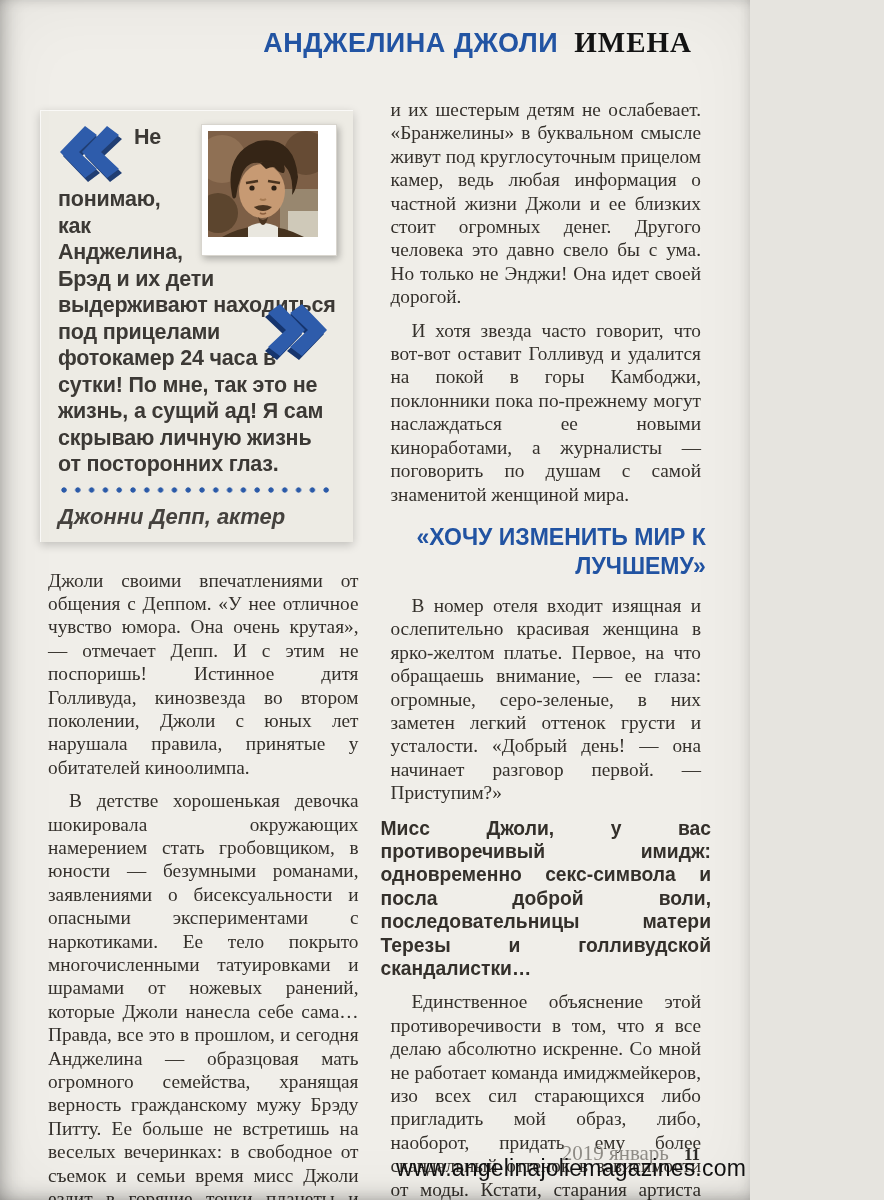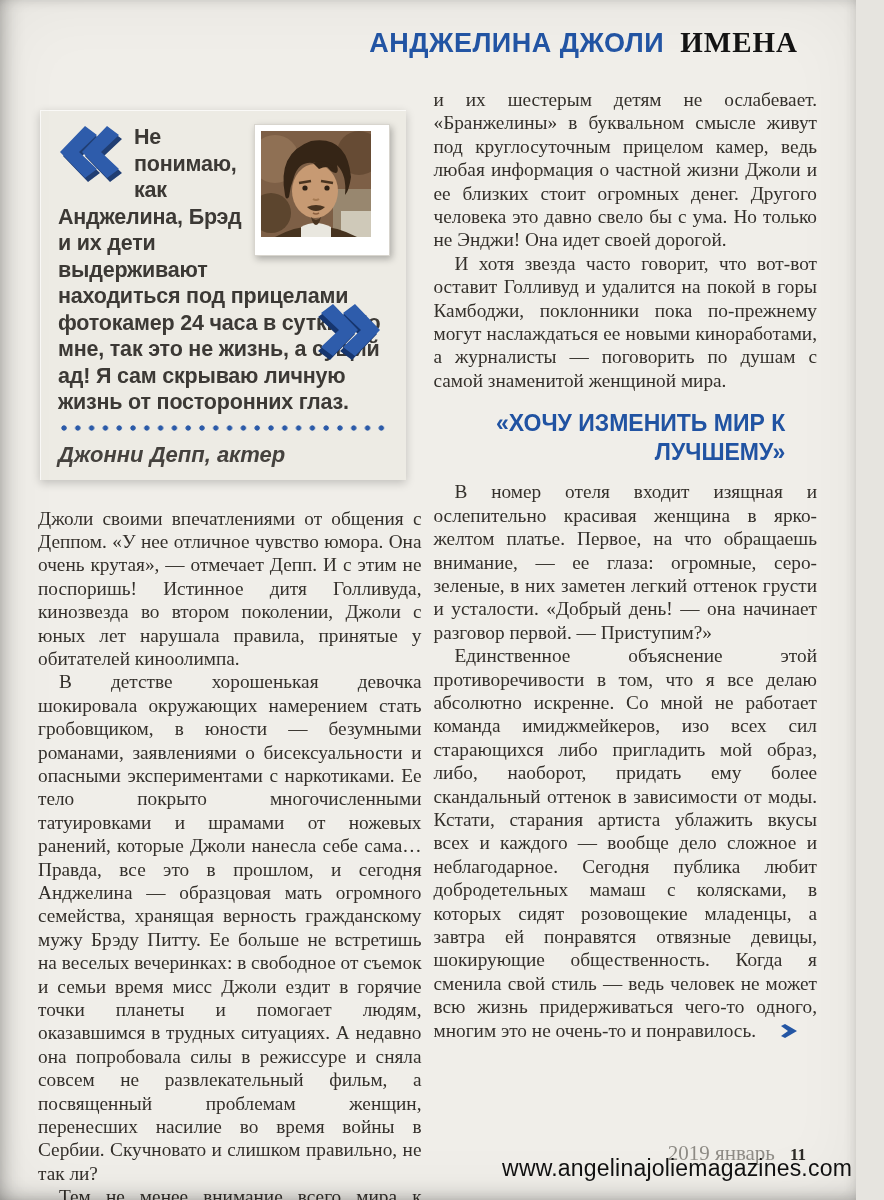--- a/index.html
+++ b/index.html
@@ -1,17 +1,17 @@
 <!DOCTYPE html>
 <html lang="ru"><head>
 <meta charset="utf-8">
 <style>
   html,body{margin:0;padding:0;}
   body{width:884px;height:1200px;background:#e6e4df;font-family:"Liberation Serif",serif;}
-  .page{position:relative;width:856px;height:1200px;background:#f0eee9;overflow:hidden;}
+  .page{position:relative;width:750px;height:1200px;background:#f0eee9;overflow:hidden;}
   .scan-edges{position:absolute;inset:0;pointer-events:none;z-index:50;
     box-shadow:inset 16px 0 22px -14px rgba(0,0,0,.30),
                inset -8px 0 16px -10px rgba(0,0,0,.14),
                inset 0 -14px 20px -12px rgba(0,0,0,.25),
                inset 0 10px 16px -12px rgba(0,0,0,.12),
                inset 0 0 70px rgba(0,0,0,.05);}
   
   .header{position:absolute;top:26px;right:58px;white-space:nowrap;}
   .header .title{font-family:"Liberation Sans",sans-serif;font-size:27px;font-weight:600;color:#2355a4;letter-spacing:.5px;}
   .header .section{font-family:"Liberation Serif",serif;font-size:29px;font-weight:900;color:#141414;margin-left:16px;letter-spacing:1px;}
@@ -29,21 +29,21 @@
   .chev-open{float:left;width:66px;height:56px;margin:2px 10px 4px 0;}
   .chev-close{position:absolute;right:24px;top:194px;width:66px;height:56px;}
   .quote-text{margin:0;font-family:"Liberation Sans",sans-serif;font-weight:700;
     font-size:21.5px;line-height:26.5px;color:#3c3935;letter-spacing:-.2px;}
   .dotted{clear:both;height:8px;margin:8px 2px 2px 2px;
     background-image:radial-gradient(circle at 4px 4px,#2b5aa8 2.3px,rgba(43,90,168,0) 3px);
     background-size:13.8px 8px;background-repeat:repeat-x;}
   .attribution{text-align:left;font-family:"Liberation Sans",sans-serif;font-style:italic;font-weight:700;
     font-size:22px;color:#45423e;padding:8px 8px 2px 0;}
   
-  .body-text p{margin:0;font-size:19.3px;line-height:23.4px;text-align:justify;color:#34302b;}
+  .body-text p{margin:10px;font-size:19.3px;line-height:23.4px;text-align:justify;color:#34302b;}
   .body-text p.indent{text-indent:21px;}
   .left-body{margin-top:27px;padding-right:0;}
   
   .subheading{font-family:"Liberation Sans",sans-serif;font-weight:700;font-size:23px;line-height:29px;
     color:#2153a2;text-align:right;width:320px;margin:17px auto 13px auto;}
   .question{font-family:"Liberation Sans",sans-serif;font-weight:700;font-size:19.3px;line-height:24.2px;
     color:#2d2a26;text-align:justify;margin:12px 0 9px 0 !important;text-indent:0 !important;}
   .end-arrow{display:inline-block;width:17px;height:14px;margin-left:4px;vertical-align:-1px;}
   
   .footer-issue{position:absolute;top:1141px;right:50px;font-family:"Liberation Serif",serif;
@@ -129,20 +129,21 @@
 
     <div class="col">
       <div class="body-text">
         <p>и их шестерым детям не ослабевает. «Бранжелины» в буквальном смысле живут под круглосуточным прицелом камер, ведь любая информация о частной жизни Джоли и ее близких стоит огромных денег. Другого человека это давно свело бы с ума. Но только не Энджи! Она идет своей дорогой.</p>
         <p class="indent">И хотя звезда часто говорит, что вот-вот оставит Голливуд и удалится на покой в горы Камбоджи, поклонники пока по-прежнему могут наслаждаться ее новыми киноработами, а журналисты — поговорить по душам с самой знаменитой женщиной мира.</p>
 
         <div class="subheading">«ХОЧУ ИЗМЕНИТЬ МИР К ЛУЧШЕМУ»</div>
 
         <p class="indent">В номер отеля входит изящная и ослепительно красивая женщина в ярко-желтом платье. Первое, на что обращаешь внимание, — ее глаза: огромные, серо-зеленые, в них заметен легкий оттенок грусти и усталости. «Добрый день! — она начинает разговор первой. — Приступим?»</p>
 
+        <p class="question">Мисс Джоли, у вас противоречивый имидж: одновременно секс-символа и посла доброй воли, последовательницы матери Терезы и голливудской скандалистки…</p>
 
         <p class="indent"><span>Единственное объяснение этой противоречивости в том, что я все делаю абсолютно искренне. Со мной не работает команда имиджмейкеров, изо всех сил старающихся либо пригладить мой образ, либо, наоборот, придать ему более скандальный оттенок в зависимости от моды. Кстати, старания артиста ублажить вкусы всех и каждого — вообще дело сложное и неблагодарное. Сегодня публика любит добродетельных мамаш с колясками, в которых сидят розовощекие младенцы, а завтра ей понравятся отвязные девицы, шокирующие общественность. Когда я сменила свой стиль — ведь человек не может всю жизнь придерживаться чего-то одного, многим это не очень-то и понравилось.</span><span class="end-arrow"><svg viewBox="0 0 17 14">
                 <path d="M0 2 L4 0 L16 7 L4 14 L0 12 L7 7 Z" fill="#2456a4"></path>
               </svg></span></p>
       </div>
     </div>
   </div>
 
   <div class="footer-issue">
     <span>2019 январь</span><span class="pagenum">11</span>

